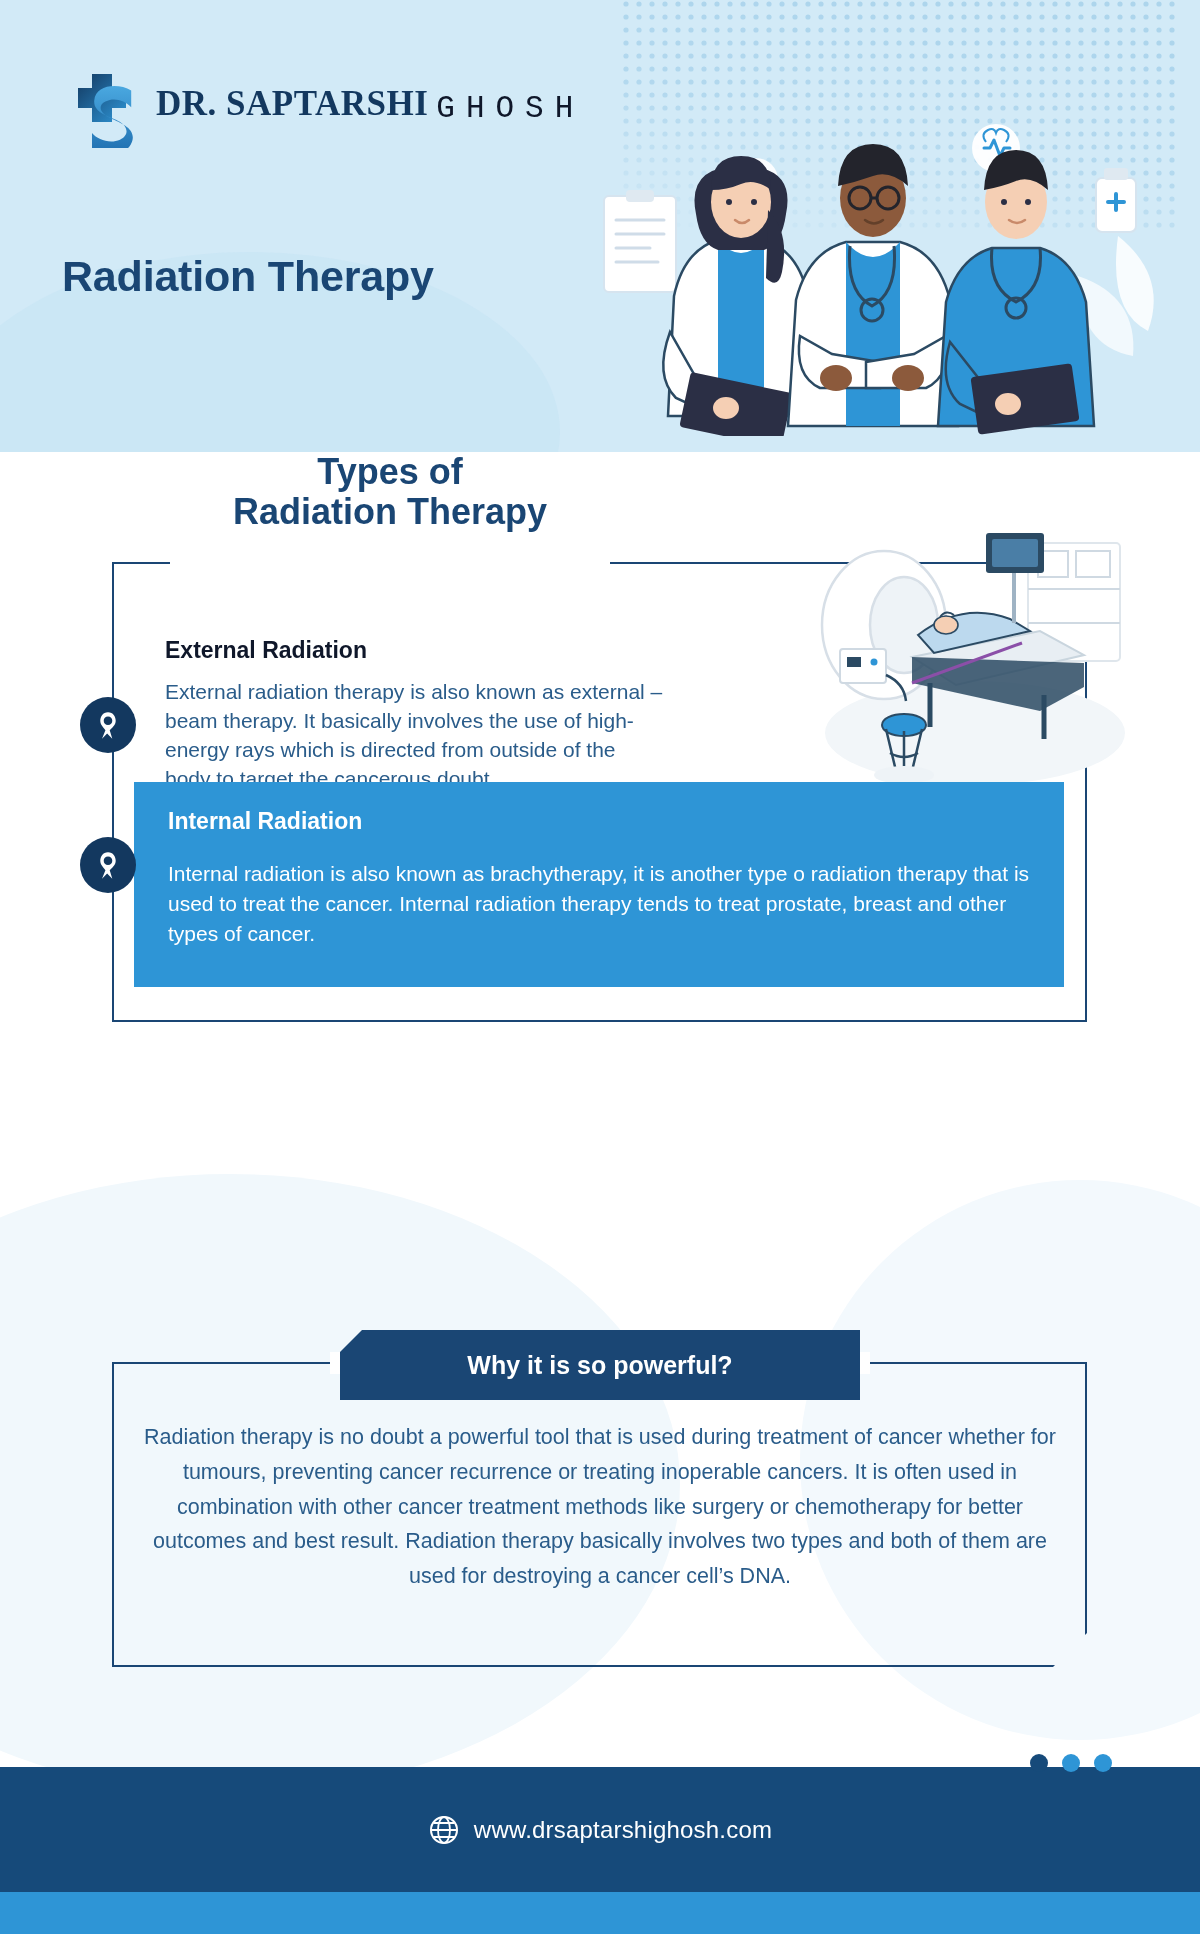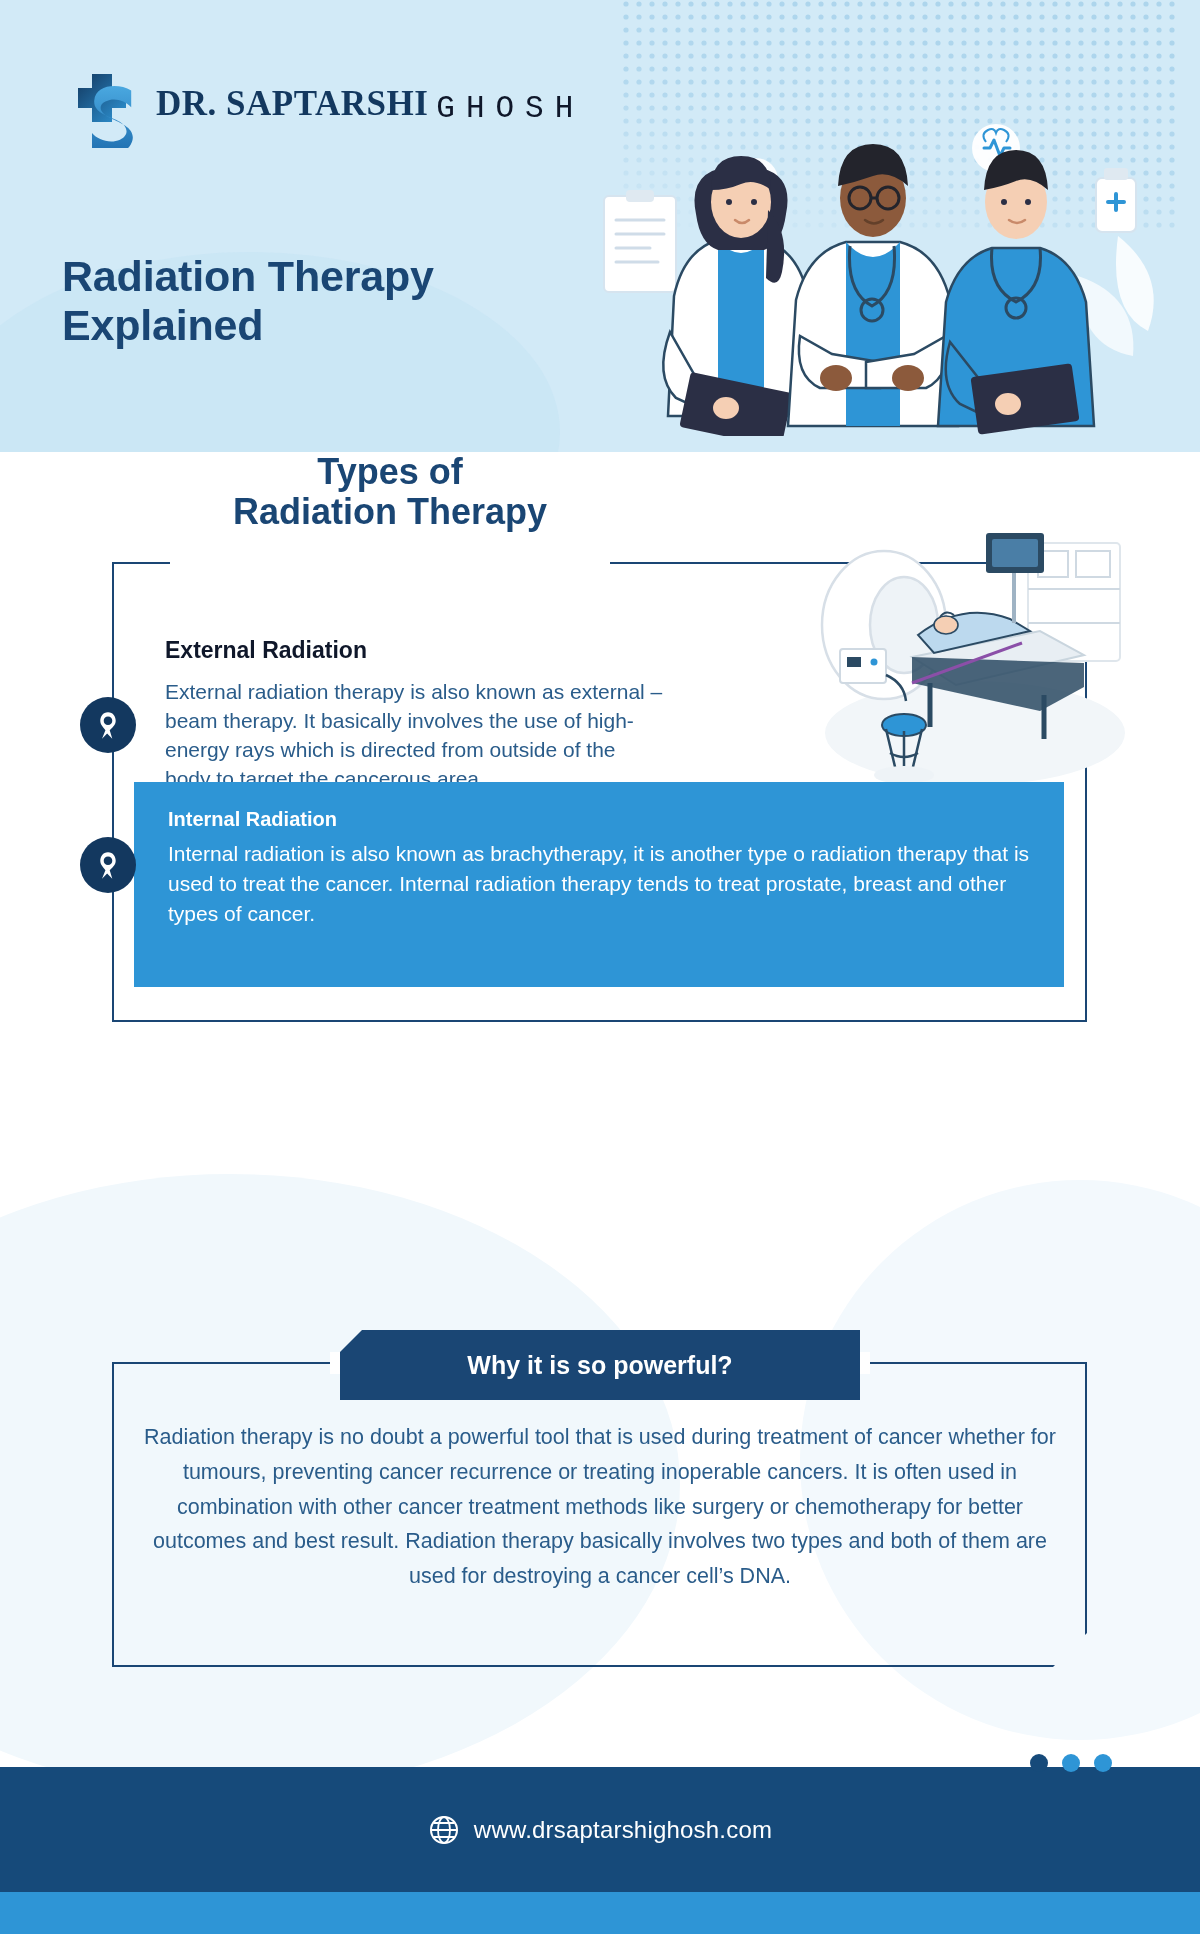--- a/index.html
+++ b/index.html
@@ -170,24 +170,24 @@
 
   .int-block {
     position: absolute;
     left: 134px; top: 330px;
     width: 930px; height: 205px;
     background: #2e95d6;
     z-index: 4;
     padding: 26px 34px 0 34px;
   }
   .int-title {
-    font-size: 20px;
+    font-size: 23px;
     font-weight: bold;
     color: #ffffff;
-    margin-bottom: 8px;
+    margin-bottom: 24px;
   }
   .int-body {
     font-size: 21px;
     line-height: 1.42;
     color: #ffffff;
   }
 
   .ribbon-badge {
     position: absolute;
     width: 56px; height: 56px;
@@ -332,21 +332,20 @@
         </svg>
       </div>
       <div class="logo-text">
         <div class="logo-line1">DR. SAPTARSHI</div>
         <div class="logo-line2">GHOSH</div>
       </div>
     </div>
 
     <div class="hero-title">
       <div>Radiation Therapy</div>
-      <div>Explained</div>
     </div>
 
     <svg class="hero-art" viewBox="0 0 600 350">
 
       <path d="M540 150 q50 40 30 95 q-40 -20 -30 -95 Z" fill="#ffffff" opacity=".85"></path>
       <path d="M500 190 q60 20 55 80 q-55 -10 -55 -80 Z" fill="#ffffff" opacity=".7"></path>
 
       <circle cx="178" cy="94" r="22" fill="#ffffff" opacity=".9"></circle>
       <path d="M170 96 l0 -9 q0 -5 5 -5 q4 0 4 5 l0 4 l6 0 q4 0 3 4 l-2 9 q-1 3 -4 3 l-12 0 Z" fill="#2e95d6"></path>
       <circle cx="290" cy="118" r="19" fill="#e4f2fb" stroke="#2e95d6" stroke-width="2"></circle>
@@ -431,21 +430,21 @@
 
     <div class="ribbon-badge ribbon-ext">
       <svg viewBox="0 0 28 34" width="24" height="30">
         <path d="M14 2 C8 2 5 7 5 12 C5 17 9 20 11 23 L7 33 L13 27 L19 33 L16 23 C19 20 23 17 23 12 C23 7 20 2 14 2 Z
                  M14 7 C17 7 19 9 19 12 C19 15 17 17 14 17 C11 17 9 15 9 12 C9 9 11 7 14 7 Z" fill="#ffffff"></path>
       </svg>
     </div>
 
     <div class="ext-block">
       <div class="ext-title">External Radiation</div>
-      <div class="ext-body">External radiation therapy is also known as external –beam therapy. It basically involves the use of high-energy rays which is directed from outside of the body to target the cancerous area.</div>
+      <div class="ext-body">External radiation therapy is also known as external –beam therapy. It basically involves the use of high-energy rays which is directed from outside of the body to target the cancerous doubt.</div>
     </div>
 
     <svg class="ext-art" viewBox="0 0 340 300">
       <ellipse cx="175" cy="226" rx="150" ry="52" fill="#f2f6f9"></ellipse>
 
       <rect x="228" y="36" width="92" height="118" rx="4" fill="#ffffff" stroke="#dfe6ec" stroke-width="2"></rect>
       <g stroke="#cfd9e2" stroke-width="2" fill="none">
         <rect x="238" y="44" width="30" height="26"></rect>
         <rect x="276" y="44" width="34" height="26"></rect>
         <path d="M228 82 h92"></path>

